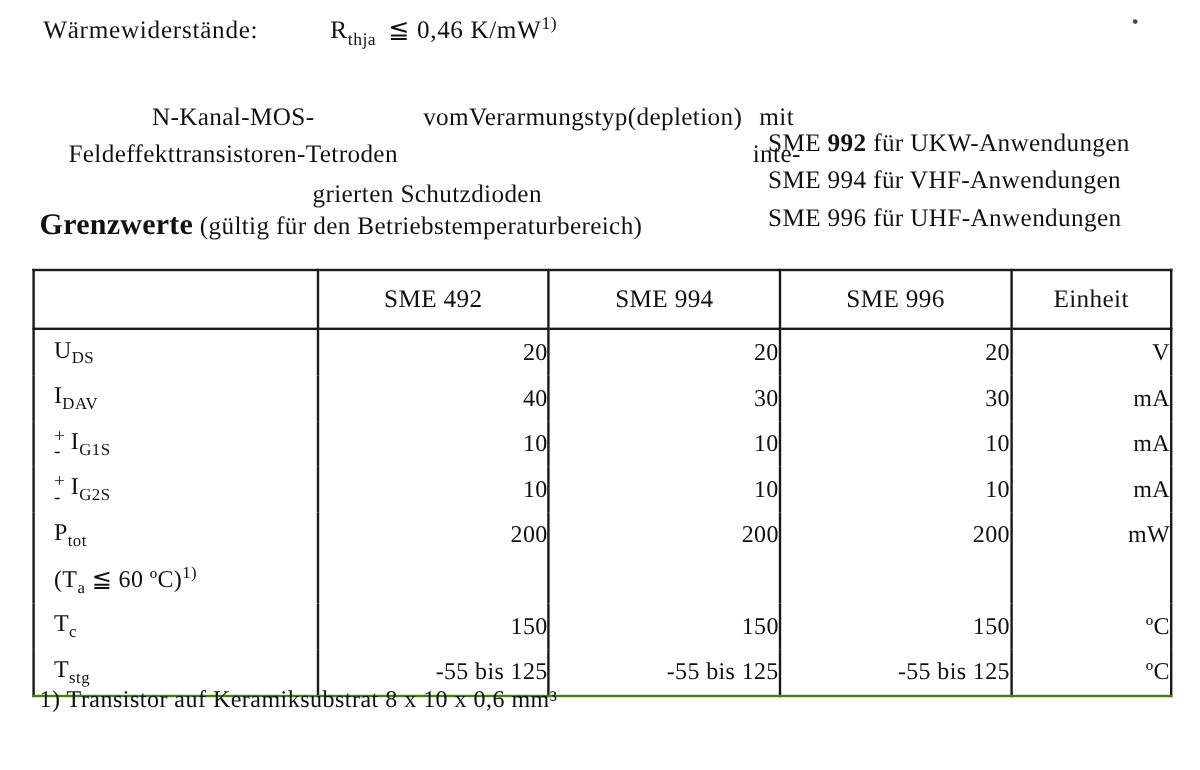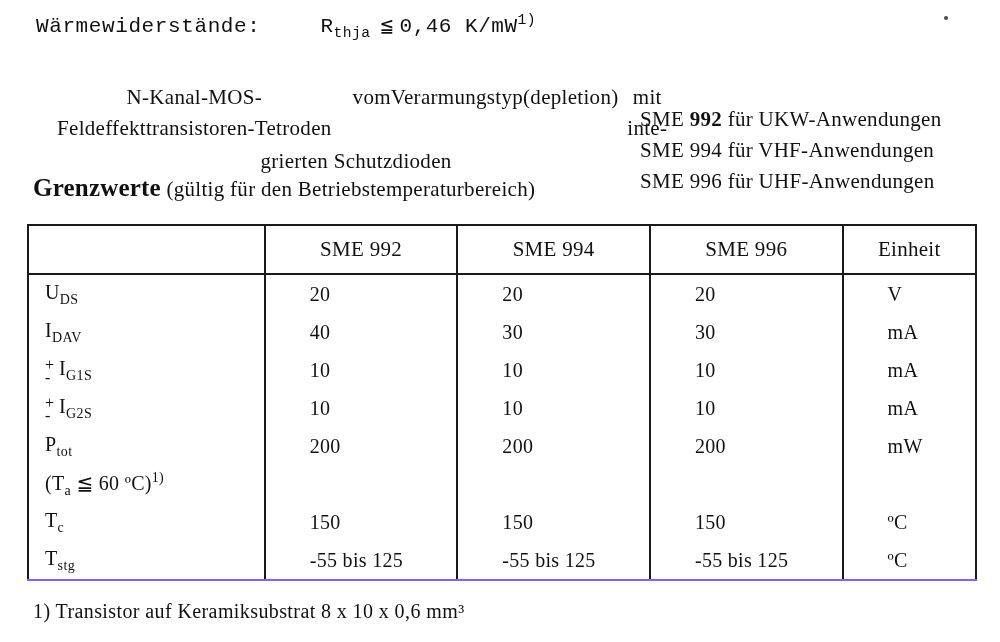--- a/index.html
+++ b/index.html
@@ -35,21 +35,20 @@
   
   .thermal-row {
     position: absolute;
     top: 12px;
     left: 36px;
     right: 20px;
     display: flex;
     align-items: baseline;
     font-size: 21px;
     letter-spacing: 0.6px;
-    font-family: Liberation Mono, monospace;
   }
   .thermal-label { margin-right: 60px; }
   .thermal-value { font-size: 21px; letter-spacing: 0.5px; }
   .thermal-value .rel { margin: 0 6px 0 10px; }
 
   
   .speck {
     position: absolute;
     top: 16px;
     left: 944px;
@@ -127,51 +126,50 @@
   .tbl thead td {
     height: 47px;
     text-align: center;
     font-size: 21px;
   }
   .tbl thead td.sym-head { border-right-width: 2px; }
 
   
   .tbl tbody td {
     height: 38px;
-    text-align: left;
-    padding-left: 44px;
+    text-align: right;
   }
   .tbl tbody td.sym {
     text-align: left;
     padding-left: 16px;
     white-space: nowrap;
   }
   
   .tbl tbody td {
     border-top: none;
     border-bottom: none;
   }
-  .tbl tbody tr:last-child td { border-bottom: 2px solid #8b5cf6; }
+  .tbl tbody tr:last-child td { border-bottom: 2px solid #4d7c0f; }
 
   .pm {
     display: inline-block;
     position: relative;
     width: 12px;
     font-size: 16px;
     line-height: 1;
     vertical-align: middle;
     margin-right: 2px;
   }
   .pm .p { position: absolute; top: -13px; left: 0; }
   .pm .m { position: absolute; top: 0px;  left: 0; }
 
   
   .footnote {
     position: absolute;
-    top: 600px;
+    top: 572px;
     left: 33px;
     font-size: 20px;
     letter-spacing: 0.4px;
   }
 </style>
 </head>
 <body>
 
 <div class="page">
 
@@ -215,21 +213,21 @@
 
   <div class="limits-head">
     <span class="strong">Grenzwerte</span>
     <span>(gültig für den Betriebstemperaturbereich)</span>
   </div>
 
   <table class="tbl">
     <thead>
       <tr>
         <td class="colsym sym-head"></td>
-        <td class="colv">SME 992</td>
+        <td class="colv">SME 492</td>
         <td class="colv">SME 994</td>
         <td class="colv">SME 996</td>
         <td class="colu">Einheit</td>
       </tr>
     </thead>
     <tbody>
 
       <tr>
         <td class="sym"><span>U</span><span class="sub">DS</span></td>
         <td>20</td>

